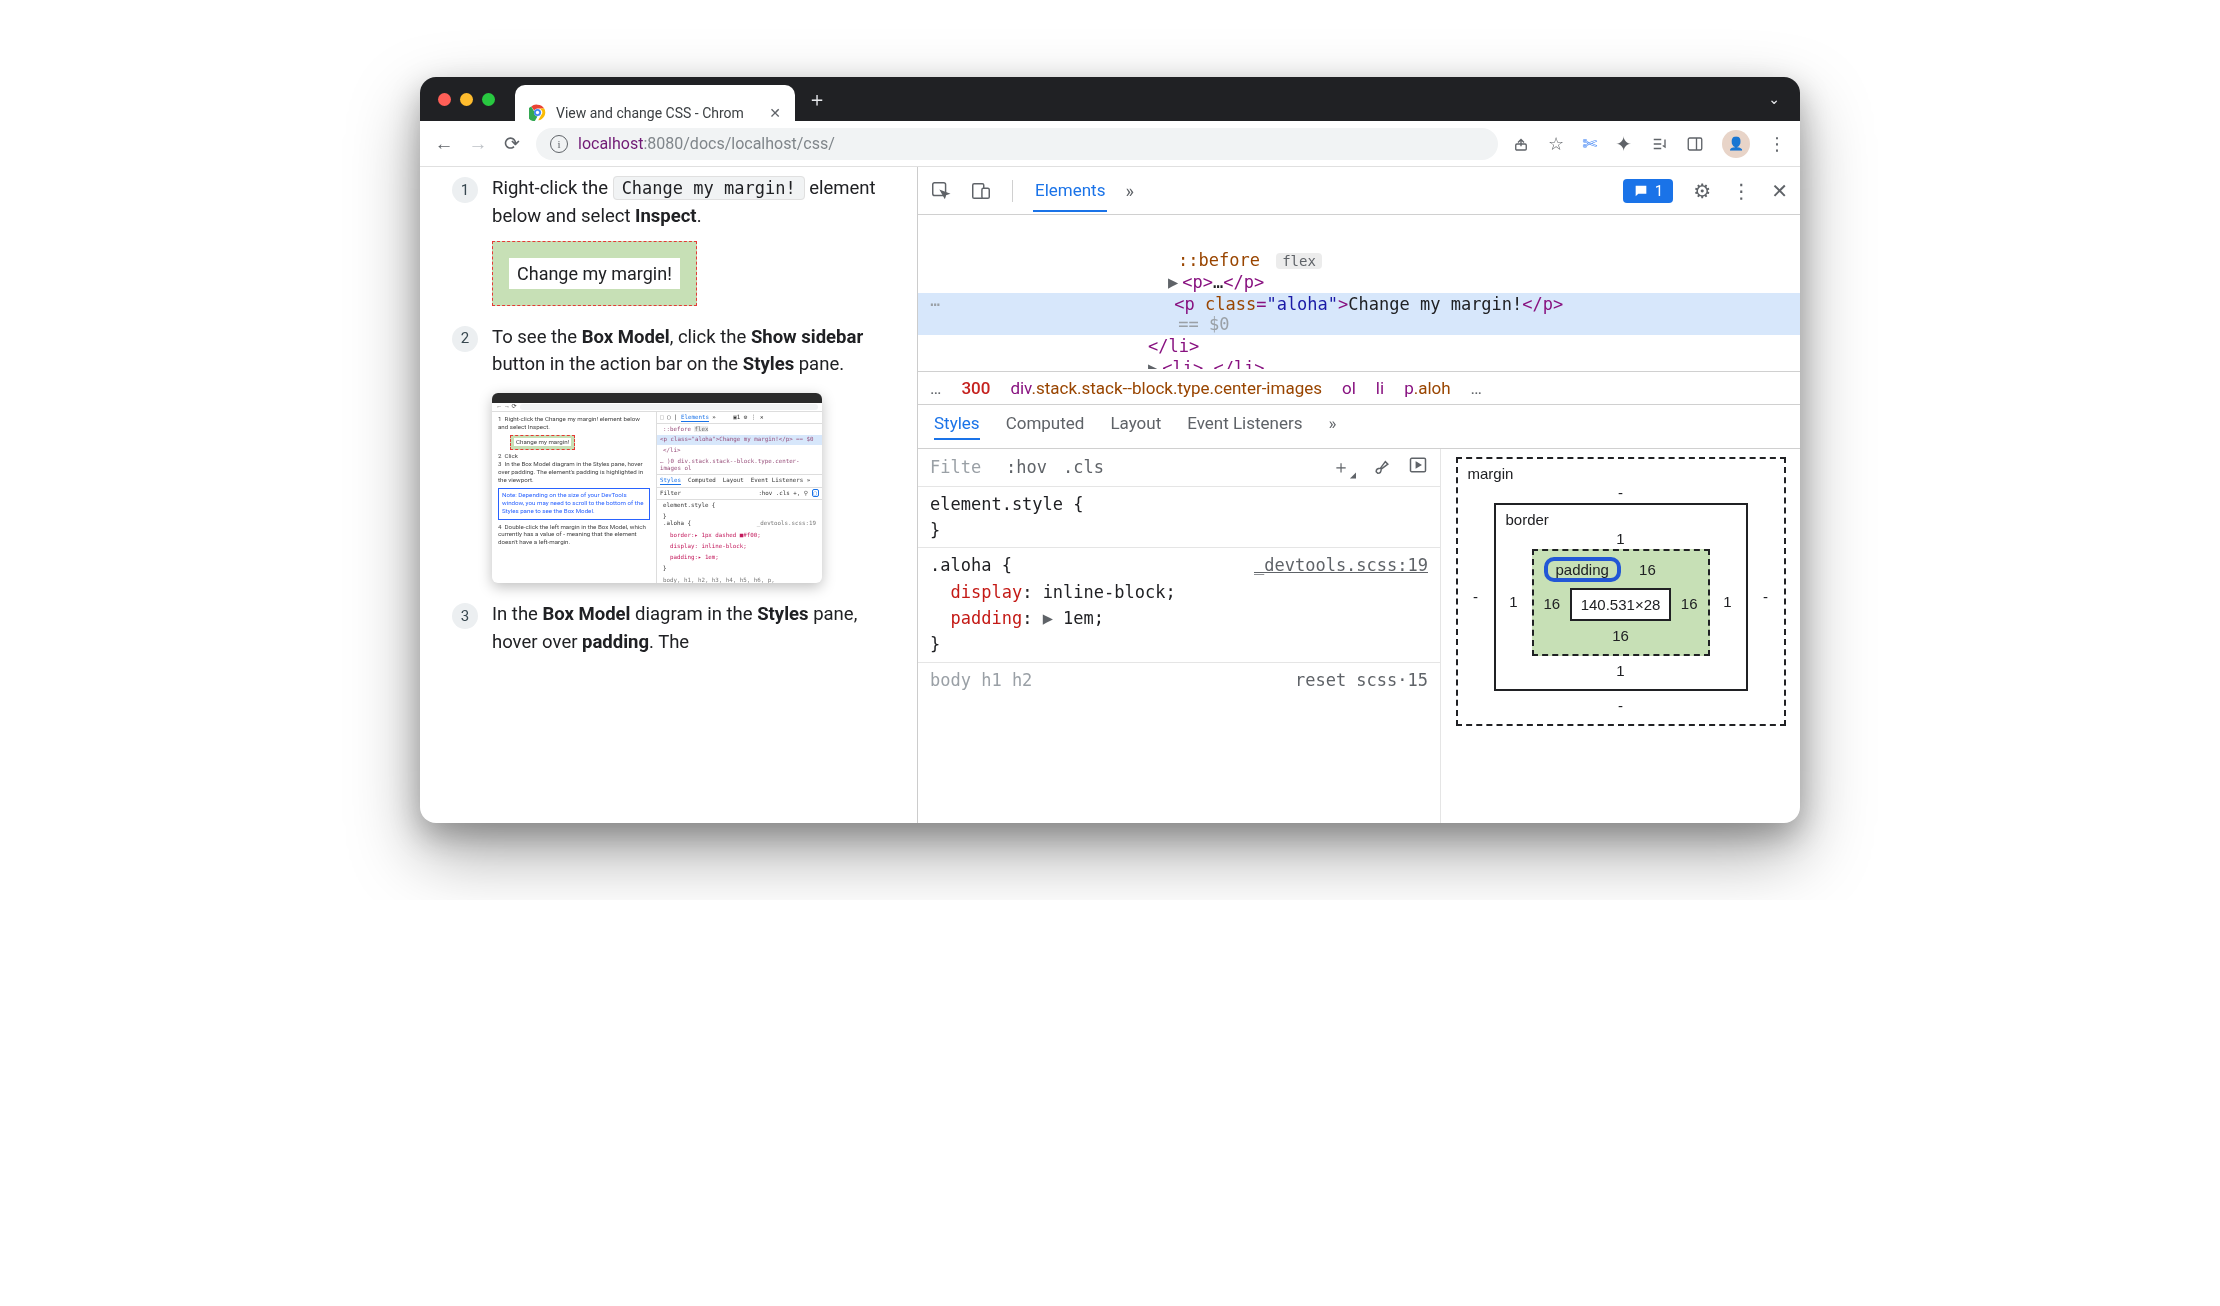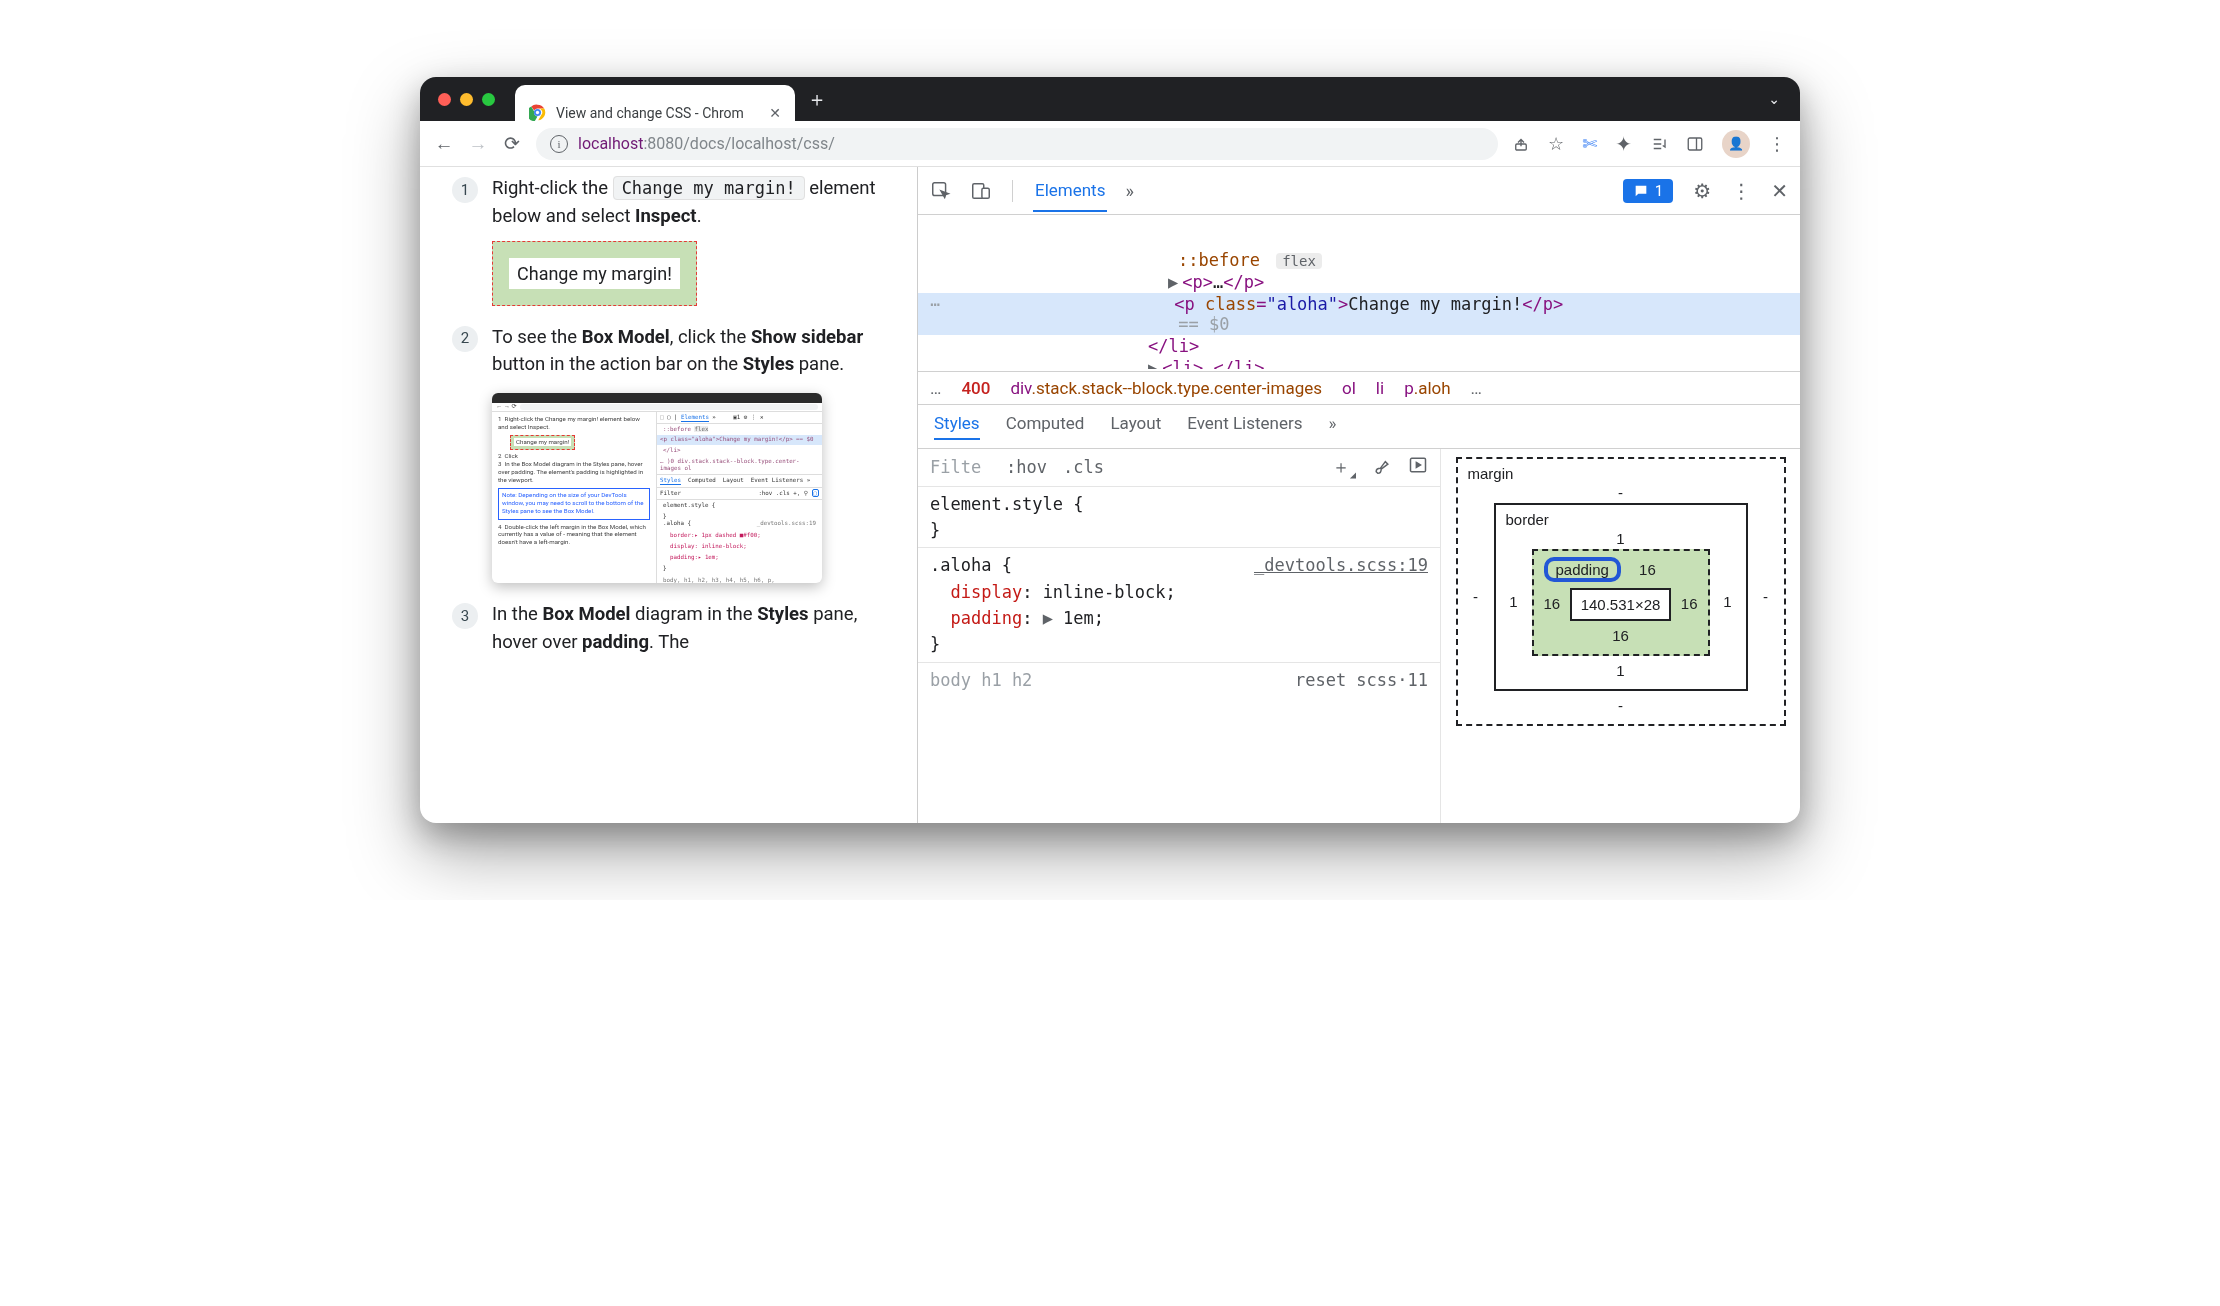--- a/index.html
+++ b/index.html
@@ -342,21 +342,21 @@
             <span class="dom-tag">&lt;p </span><span class="dom-attr">class</span><span class="dom-tag">=</span><span class="dom-val">"aloha"</span><span class="dom-tag">&gt;</span><span class="dom-txt">Change my margin!</span><span class="dom-tag">&lt;/p&gt;</span>
             <div class="dom-eq" style="padding-left:4px">== $0</div>
           </div>
         </div>
         <div class="dl" style="padding-left:230px"><span class="dom-tag">&lt;/li&gt;</span></div>
         <div class="dl" style="padding-left:230px;height:12px;overflow:hidden"><span class="tri">▶</span><span class="dom-tag">&lt;li&gt;…&lt;/li&gt;</span></div>
       </div>
 
       <div class="crumbs">
         <span>…</span>
-        <span class="imp">400</span>
+        <span class="imp">300</span>
         <span><span class="path">div</span><span class="cls">.stack.stack--block.type.center-images</span></span>
         <span class="path">ol</span>
         <span class="path">li</span>
         <span><span class="path">p</span><span class="cls">.aloh</span></span>
         <span>…</span>
       </div>
 
       <div class="subtabs">
         <span class="active">Styles</span>
         <span>Computed</span>
@@ -386,21 +386,21 @@
             <div><span class="sel">element.style {</span></div>
             <div>}</div>
           </div>
           <div class="rule">
             <div><span class="sel">.aloha {</span><span class="src">_devtools.scss:19</span></div>
             <div>&nbsp;&nbsp;<span class="prop">display</span>: <span class="val">inline-block</span>;</div>
             <div>&nbsp;&nbsp;<span class="prop">padding</span>:<span class="tri2"> ▶ </span><span class="val">1em</span>;</div>
             <div>}</div>
           </div>
           <div class="rule" style="color:#9aa0a6;border:none">
-            <span>body   h1   h2</span><span class="src" style="text-decoration:none">reset scss·11</span>
+            <span>body   h1   h2</span><span class="src" style="text-decoration:none">reset scss·15</span>
           </div>
         </div>
 
         <div class="boxmodel">
           <div class="bm-margin">
             <div class="bm-label">margin</div>
             <div class="bm-num-top">-</div>
             <div class="bm-center">
               <span class="bm-num-side">-</span>
               <div class="bm-border" style="flex:1">

